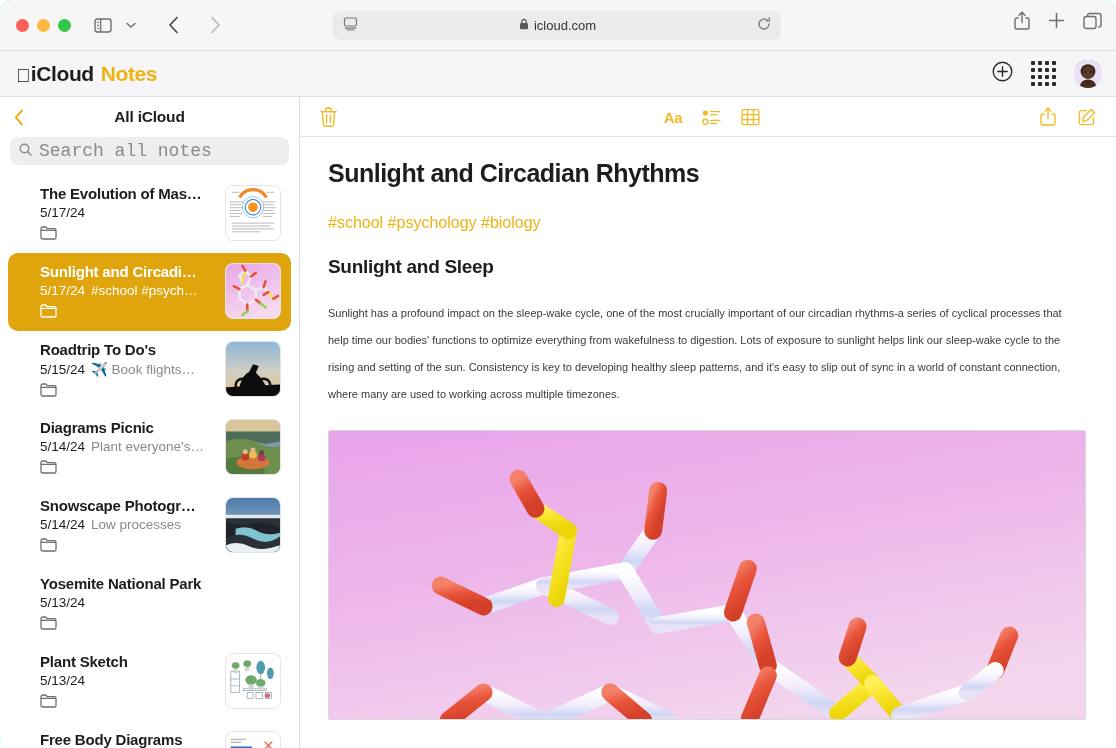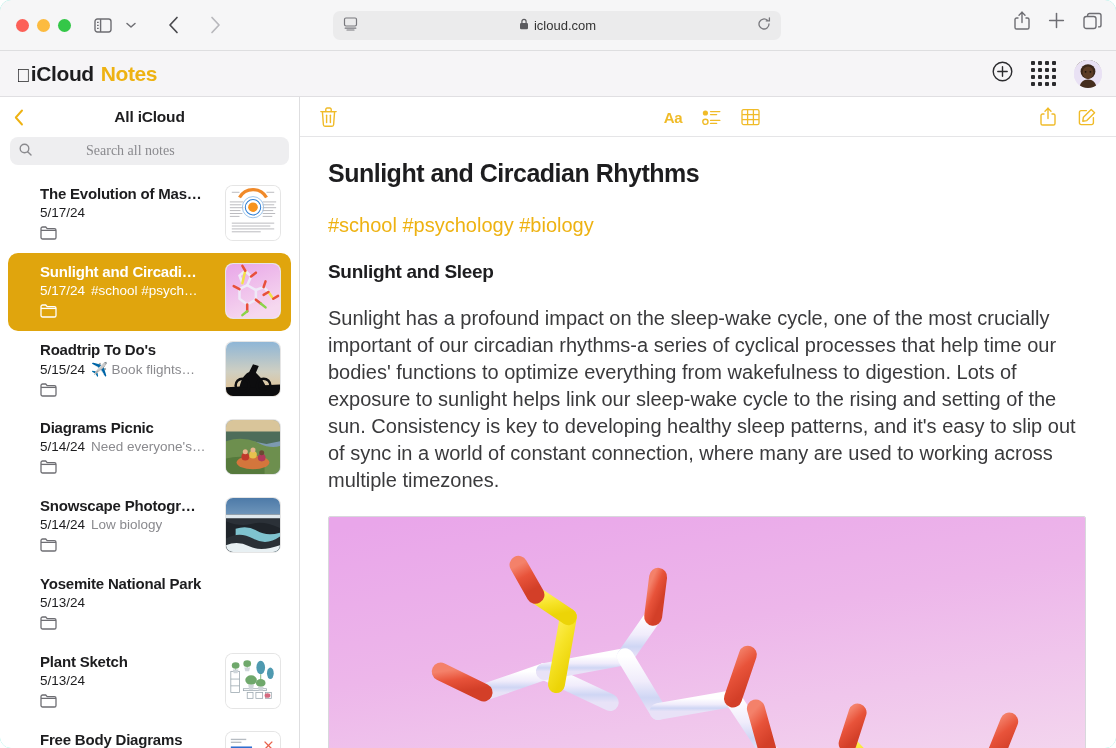--- a/index.html
+++ b/index.html
@@ -117,23 +117,22 @@
     pointer-events: none;
   }
   .search-wrap { padding: 0 10px 10px 10px; }
   .search-box {
     height: 28px; background: #eeeef0; border-radius: 8px;
     display: flex; align-items: center; gap: 7px;
     padding: 0 9px;
   }
   .search-box input {
     border: 0; background: transparent; outline: none;
-    font-family: Liberation Serif, serif; font-size: 14px; color: #6b6b70;
+    font-family: Liberation Mono, monospace; font-size: 18px; color: #6b6b70;
     flex: 1;
-    margin-left: 47px;
   }
   .search-box input::placeholder { color: #8a8a8e; }
 
   .note-list { flex: 1; overflow: hidden; padding: 0 8px; }
   .note-item {
     display: flex; align-items: flex-start;
     padding: 10px 10px 14px 32px;
     border-radius: 10px;
     height: 78px;
     position: relative;
@@ -186,27 +185,27 @@
   .tb-center > * { pointer-events: auto; }
   .tb-right { margin-left: auto; display: flex; align-items: center; gap: 22px; }
   .tb-btn { display: flex; align-items: center; justify-content: center; }
   .aa-label { font-size: 15px; font-weight: 600; letter-spacing: -0.3px; color: #f0bb28; }
 
   .editor-body { flex: 1; overflow: hidden; padding: 22px 30px 16px 28px; min-height: 0; }
   .note-h1 {
     font-size: 25px; font-weight: 700; color: #1d1d1f;
     letter-spacing: -0.5px; margin-bottom: 26px;
   }
-  .note-tags { font-size: 20px; color: #eeb212; margin-bottom: 24px; }
+  .note-tags { font-size: 16px; color: #eeb212; margin-bottom: 24px; }
   .note-h2 {
     font-size: 19px; font-weight: 600; color: #1d1d1f;
     letter-spacing: -0.3px; margin-bottom: 22px;
   }
   .note-p {
-    font-size: 20px; line-height: 27px; color: #3a3a3c;
+    font-size: 11px; line-height: 27px; color: #3a3a3c;
     max-width: 755px; margin-bottom: 22px;
   }
   .note-image {
     width: 758px; height: 290px;
     border: 1px solid #d8d8dc;
     border-radius: 2px;
     overflow: hidden;
     position: relative;
   }
   .note-image svg { display: block; width: 100%; height: 100%; }
@@ -494,21 +493,21 @@
               <circle cx="39" cy="45" r="7" fill="none" stroke="#0d0d0f" stroke-width="2.6"></circle>
             </svg>
           </div>
         </div>
 
         <div class="note-item">
           <div class="note-text">
             <div class="note-title">Diagrams Picnic</div>
             <div class="note-meta">
               <span class="note-date">5/14/24</span>
-              <span class="note-snippet">Need everyone's…</span>
+              <span class="note-snippet">Plant everyone's…</span>
             </div>
             <span class="note-folder">
               <svg width="17" height="14" viewBox="0 0 17 14" fill="none" stroke="currentColor" stroke-width="1.3">
                 <path d="M1 4.2V2.6A1.6 1.6 0 0 1 2.6 1h3.1l1.5 1.7h7.2A1.6 1.6 0 0 1 16 4.3v7.1A1.6 1.6 0 0 1 14.4 13H2.6A1.6 1.6 0 0 1 1 11.4z"></path>
                 <line x1="1" y1="4.4" x2="16" y2="4.4"></line>
               </svg>
             </span>
           </div>
           <div class="thumb">
             <svg viewBox="0 0 56 56">
@@ -526,21 +525,21 @@
               <circle cx="37" cy="34" r="2.6" fill="#6b4a33"></circle>
             </svg>
           </div>
         </div>
 
         <div class="note-item">
           <div class="note-text">
             <div class="note-title">Snowscape Photogr…</div>
             <div class="note-meta">
               <span class="note-date">5/14/24</span>
-              <span class="note-snippet">Low biology</span>
+              <span class="note-snippet">Low processes</span>
             </div>
             <span class="note-folder">
               <svg width="17" height="14" viewBox="0 0 17 14" fill="none" stroke="currentColor" stroke-width="1.3">
                 <path d="M1 4.2V2.6A1.6 1.6 0 0 1 2.6 1h3.1l1.5 1.7h7.2A1.6 1.6 0 0 1 16 4.3v7.1A1.6 1.6 0 0 1 14.4 13H2.6A1.6 1.6 0 0 1 1 11.4z"></path>
                 <line x1="1" y1="4.4" x2="16" y2="4.4"></line>
               </svg>
             </span>
           </div>
           <div class="thumb">
             <svg viewBox="0 0 56 56">

